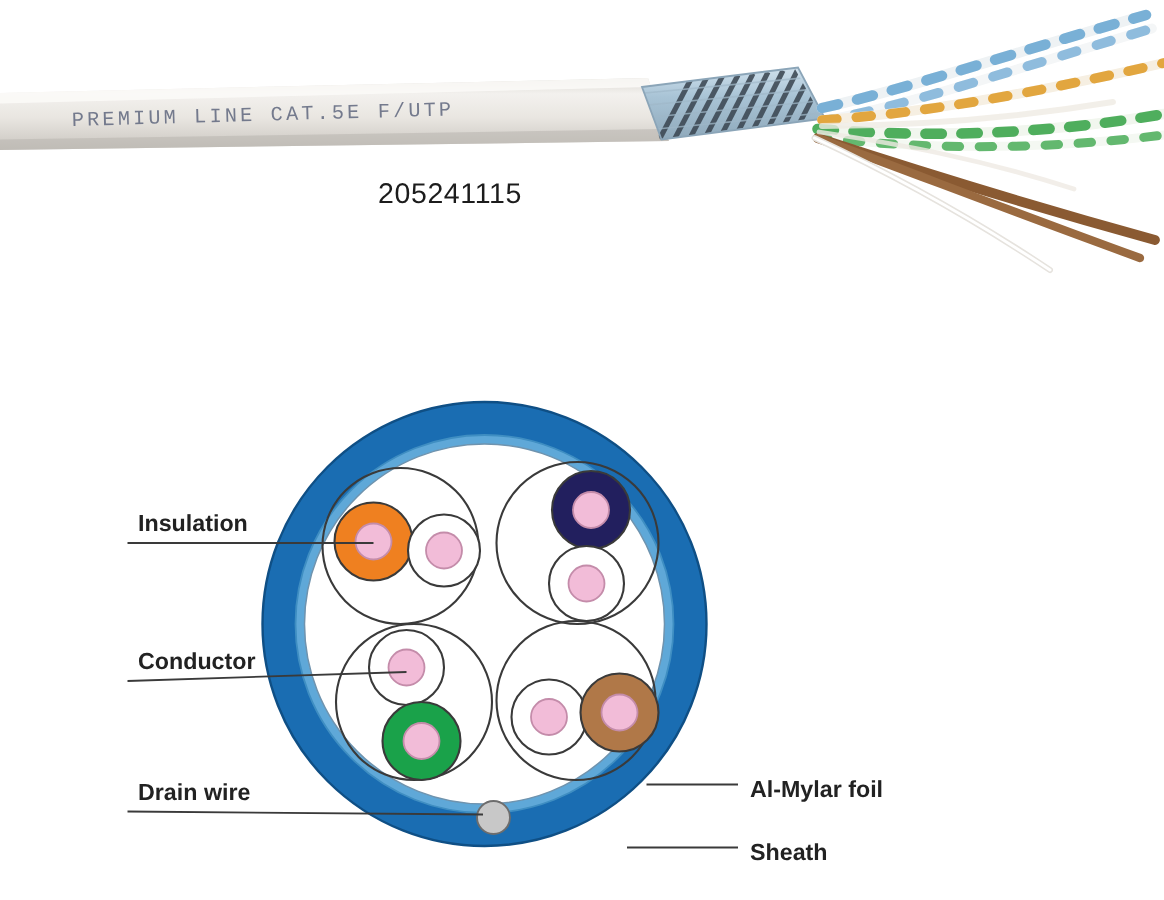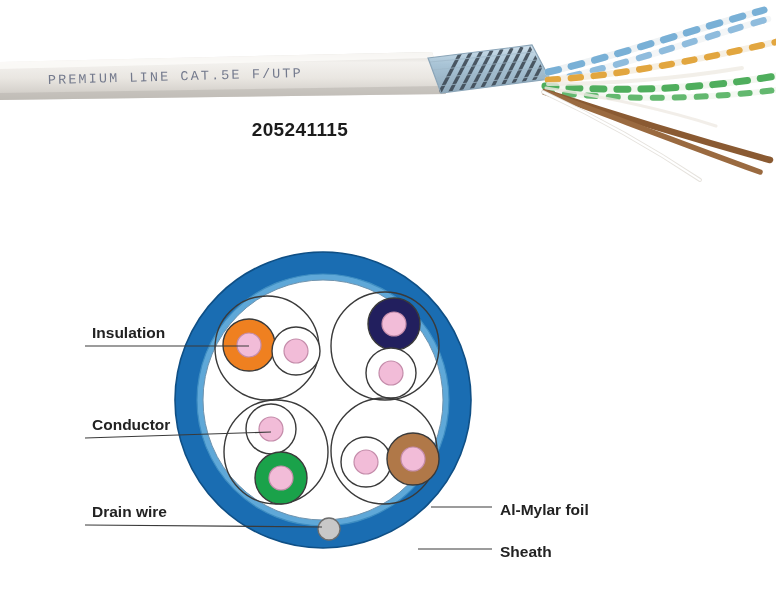--- a/index.html
+++ b/index.html
@@ -37,30 +37,30 @@
 
   
   #part-number {
     position: absolute;
     left: 0;
     top: 119px;
     width: 600px;
     text-align: center;
     font-family: "Liberation Sans", sans-serif;
     font-size: 19px;
-    font-weight: 700;
+    font-weight: 400;
     letter-spacing: 0.4px;
     color: #1c1c1c;
   }
 
   
   #diagram-area {
     position: absolute;
     left: 0;
-    top: 224px;
+    top: 240px;
     width: 776px;
     height: 360px;
     text-decoration: underline;
   }
   #diagram-svg { display: block; }
 
   .callout-text {
     font-family: "Liberation Sans", sans-serif;
     font-size: 15.5px;
     font-weight: 700;

